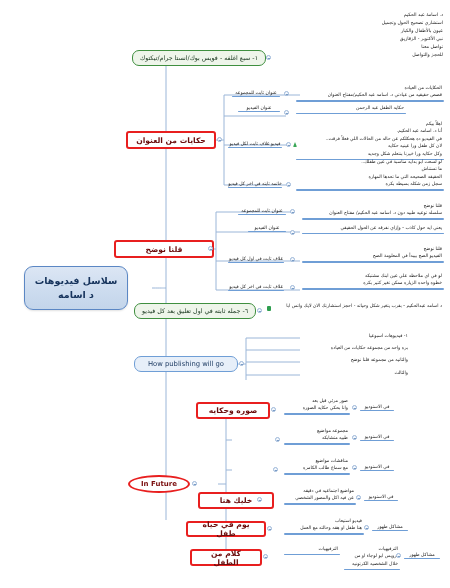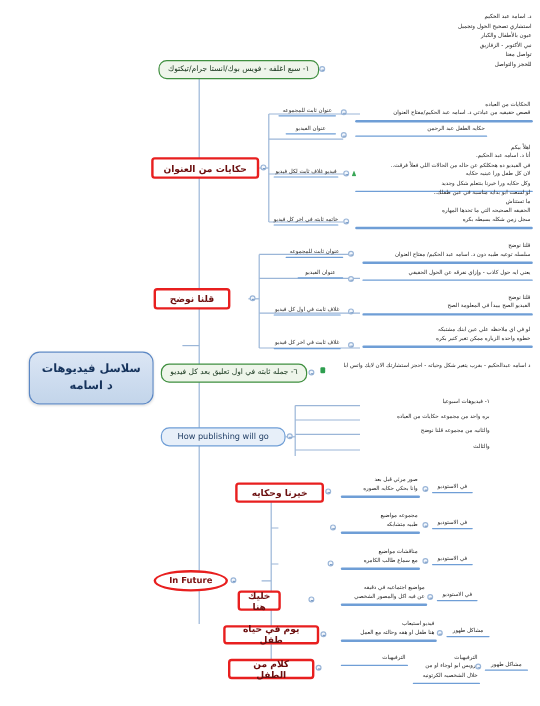--- a/index.html
+++ b/index.html
@@ -114,21 +114,21 @@
       <path d="M246 338 L246 380"></path>
       <path d="M246 338 L300 338"></path>
       <path d="M246 350 L300 350"></path>
       <path d="M246 362 L300 362"></path>
       <path d="M246 375 L300 375"></path>
 
       <path d="M166 311 L174 311"></path>
     </g>
   </svg>
 
-  <div class="node root" style="left:24px;top:266px;width:104px;height:44px;margin-top:27px;">
+  <div class="node root" style="left:24px;top:266px;width:104px;height:44px;">
     <span style="white-space:pre-line">سلاسل فيديوهات
 د اسامه</span>
   </div>
 
   <div class="header-block" style="left:275px;top:3px;width:168px;">
     <span>د. اسامة عبد الحكيم
 استشاري تصحيح الحول وتجميل
 عيون بالأطفال والكبار
 نبي الأكتوبر - الزقازيق
 تواصل معنا
@@ -138,50 +138,50 @@
   <div class="node green" style="left:132px;top:50px;width:134px;height:16px;">
     <span>١- سبع اغلفه - فويس بوك/انستا جرام/تيكتوك</span>
   </div>
   <span class="knob" style="left:266px;top:55px;"></span>
 
   <div class="node red" style="left:126px;top:131px;width:90px;height:18px;">
     <span>حكايات من العنوان</span>
   </div>
   <span class="knob" style="left:217px;top:137px;"></span>
 
-  <div class="node red" style="left:128px;top:240px;width:64px;height:18px;">
+  <div class="node red" style="left:114px;top:240px;width:100px;height:18px;">
     <span>قلنا نوضح</span>
   </div>
   <span class="knob" style="left:208px;top:246px;"></span>
 
   <div class="node green" style="left:134px;top:303px;width:122px;height:16px;">
     <span>٦- جمله ثابته في اول تعليق بعد كل فيديو</span>
   </div>
   <span class="knob" style="left:257px;top:308px;"></span>
 
   <div class="node blue" style="left:134px;top:356px;width:104px;height:16px;">
     <span style="direction:ltr">How publishing will go</span>
   </div>
   <span class="knob" style="left:239px;top:361px;"></span>
 
   <div class="node red-ellipse" style="left:128px;top:475px;width:62px;height:18px;">
     <span style="direction:ltr">In Future</span>
   </div>
   <span class="knob" style="left:192px;top:481px;"></span>
 
   <div class="node red" style="left:196px;top:402px;width:74px;height:17px;">
-    <span>خيرنا وحكايه</span>
+    <span>صوره وحكايه</span>
   </div>
   <span class="knob" style="left:271px;top:407px;"></span>
 
   <span class="knob" style="left:275px;top:437px;"></span>
 
   <span class="knob" style="left:273px;top:467px;"></span>
 
-  <div class="node red" style="left:198px;top:492px;width:36px;height:17px;">
+  <div class="node red" style="left:198px;top:492px;width:76px;height:17px;">
     <span>خليك هنا</span>
   </div>
   <span class="knob" style="left:257px;top:497px;"></span>
 
   <div class="node red" style="left:186px;top:521px;width:80px;height:16px;">
     <span>يوم في حياه طفل</span>
   </div>
   <span class="knob" style="left:267px;top:526px;"></span>
 
   <div class="node red" style="left:190px;top:549px;width:72px;height:17px;">

